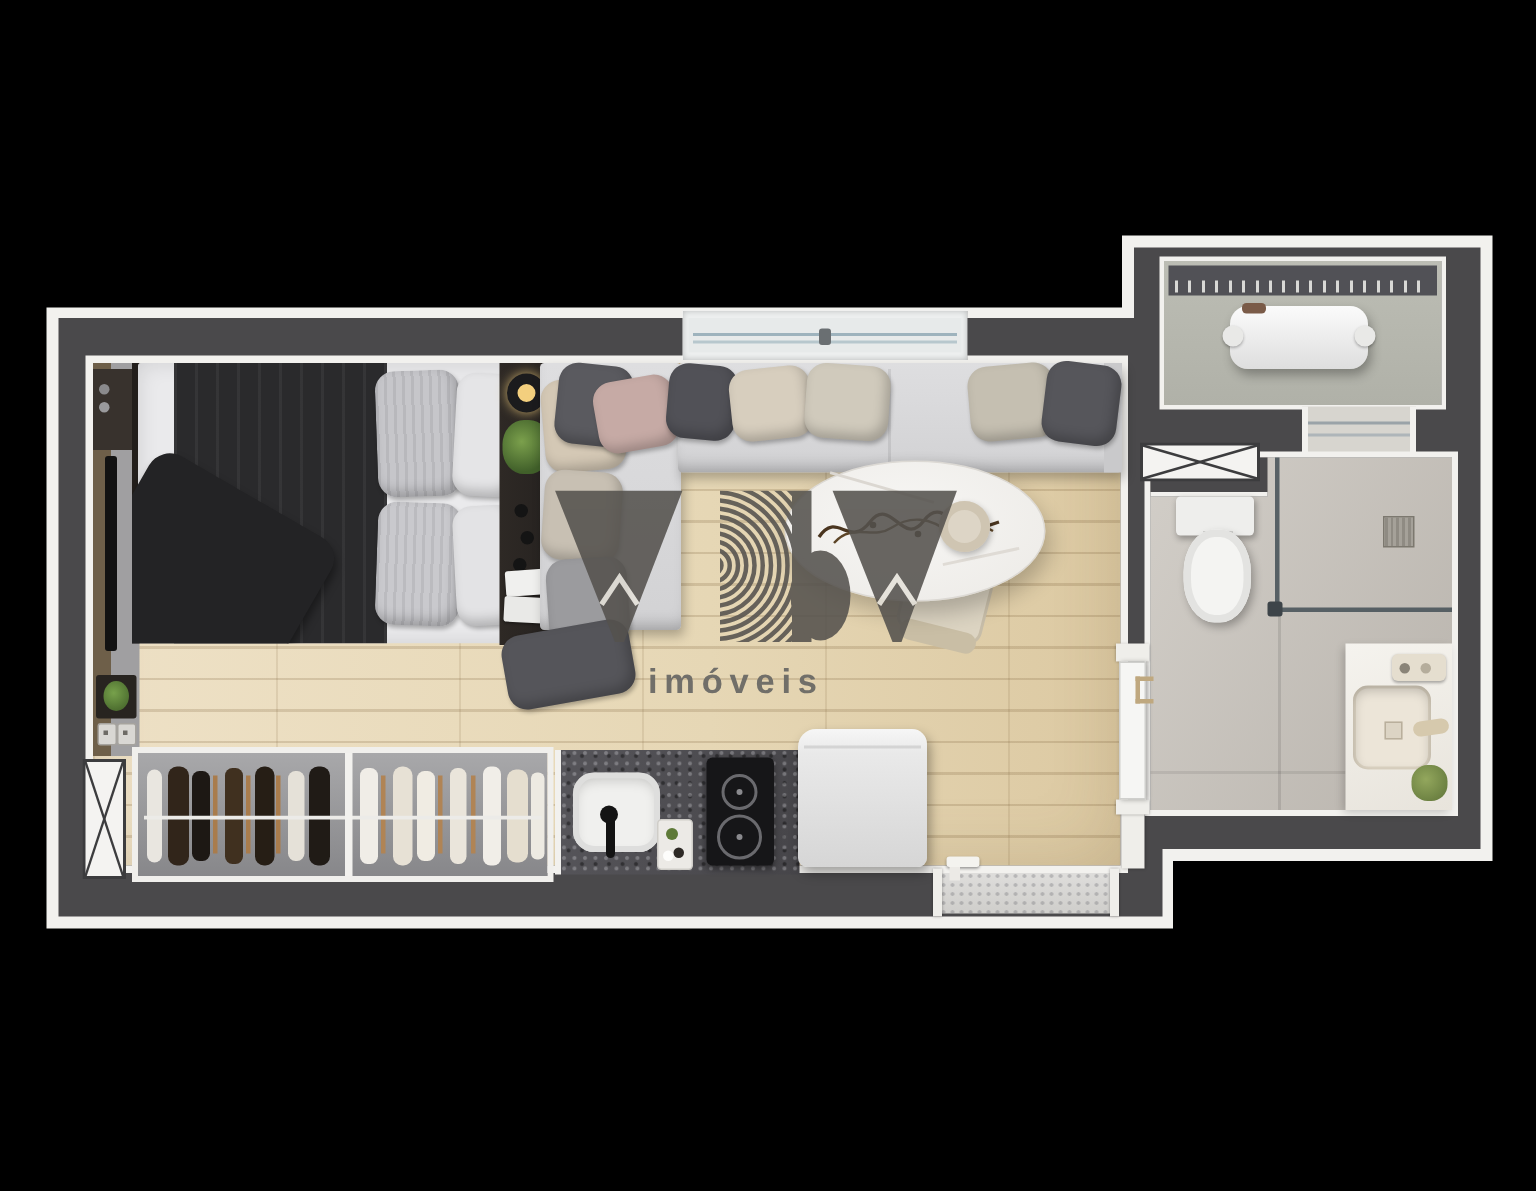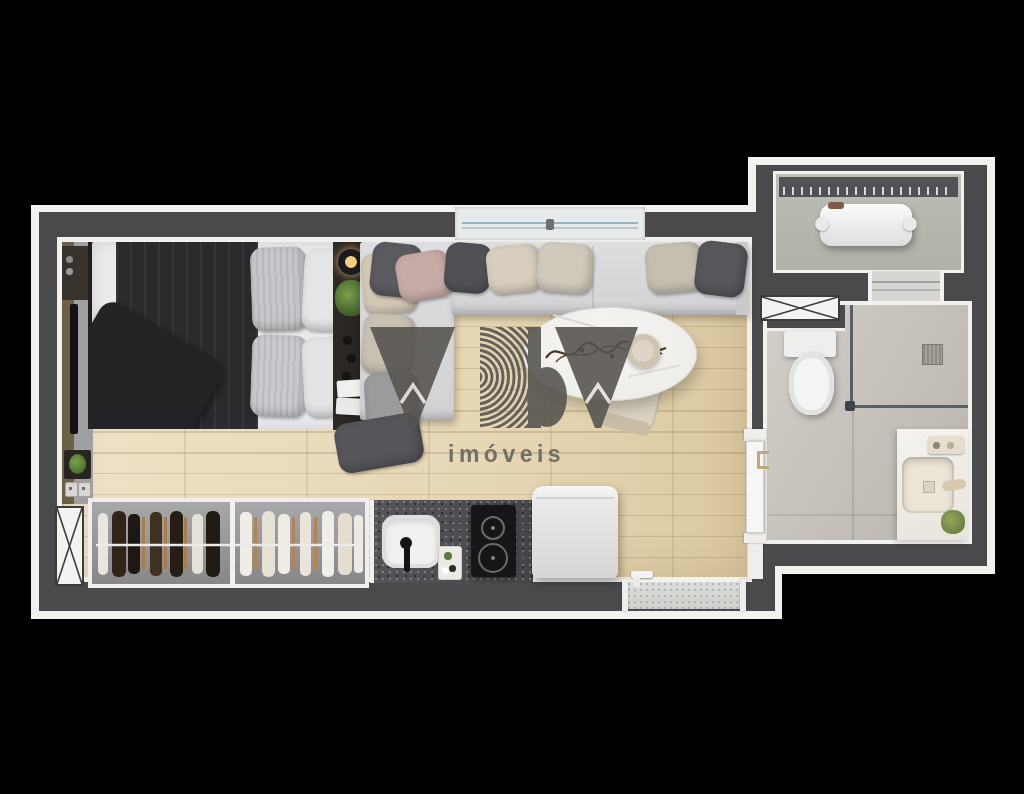--- a/index.html
+++ b/index.html
@@ -261,15 +261,15 @@
           <circle cx="106" cy="50" r="60"></circle>
           <circle cx="106" cy="50" r="65.5"></circle>
         <circle cx="106" cy="50" r="71"></circle>
       </g>
       <path d="M158 0 h13 v101 h-13 z" fill="#55524e"></path>
       <ellipse cx="177" cy="70" rx="20" ry="30" fill="#55524e"></ellipse>
       <path d="M185 0 H268 L231 101 H225 Z" fill="#55524e"></path>
       <path d="M216 76 L228 58 L240 76" fill="none" stroke="#f5f2ea" stroke-width="3.5" opacity="0.9"></path>
     </g>
   </svg>
-  <div class="abs wm-text" style="left:448px;top:441px">imóveis</div>
+  <div class="abs wm-text" style="left:432px;top:441px">imóveis</div>
 
 </div>
 
 </body></html>

